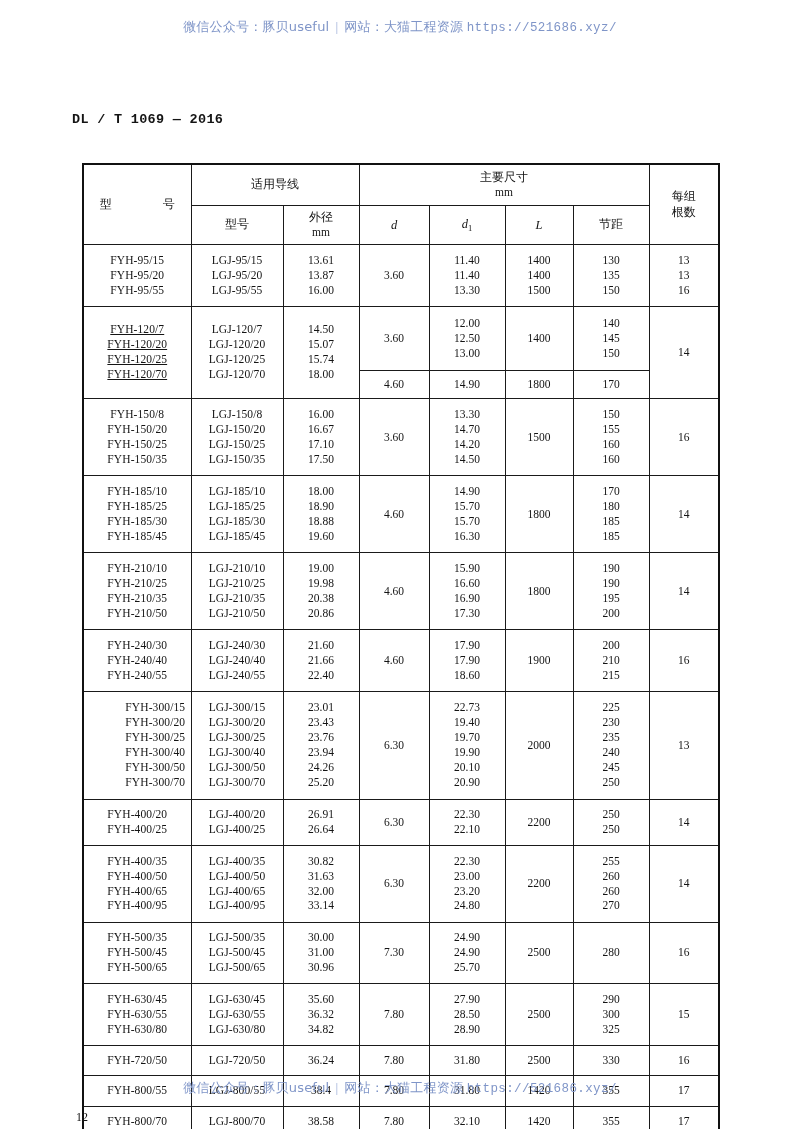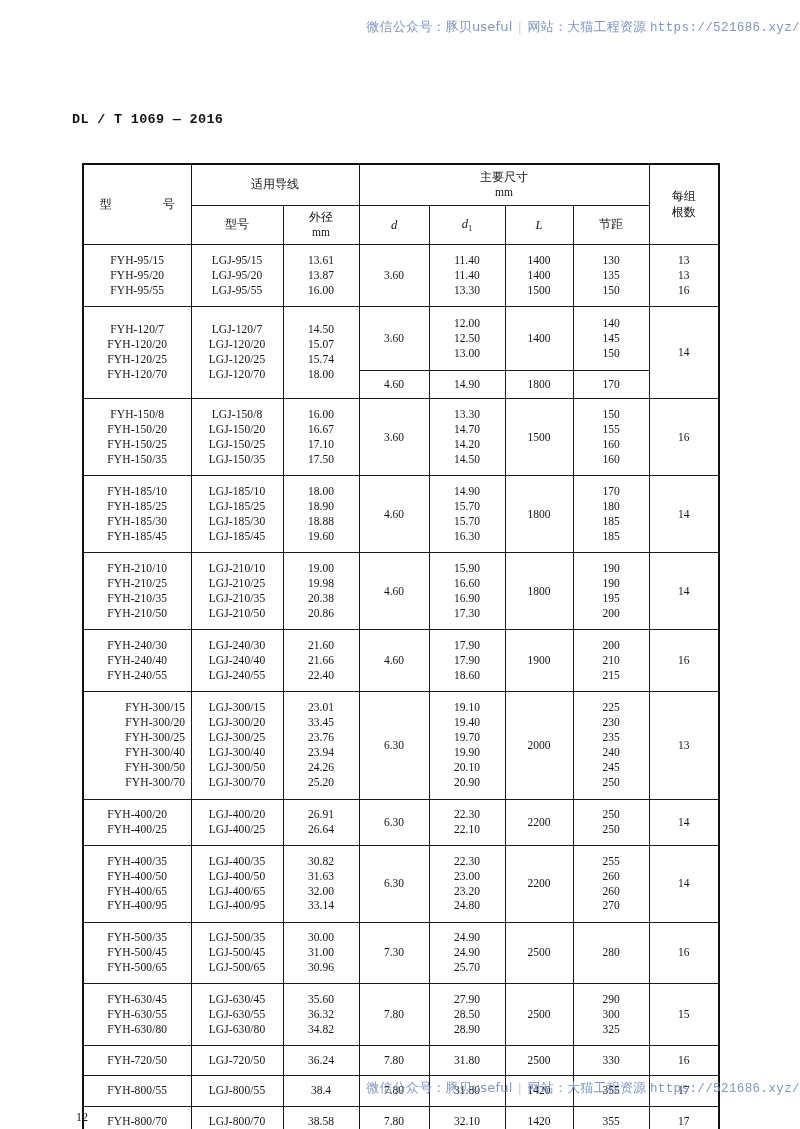--- a/index.html
+++ b/index.html
@@ -21,21 +21,21 @@
     inset: 0;
     width: 800px;
     height: 1129px;
   }
 
   
   .watermark {
     position: absolute;
     left: 0;
     width: 800px;
-    text-align: right;
+    text-align: center;
     color: #7f95c8;
     font-size: 13.5px;
     letter-spacing: 0.2px;
     white-space: nowrap;
     font-family: "Liberation Serif", "DejaVu Serif", serif;
   }
   .watermark .sep {
     color: #9fb0d8;
     padding: 0 6px;
   }
@@ -252,21 +252,21 @@
             </td>
             <td>
               <span class="stack">
                 <span>13</span>
                 <span>13</span>
                 <span>16</span>
               </span>
             </td>
           </tr>
           <tr class="grp-top">
-            <td rowspan="2" style="height: 91.5px;">
+            <td rowspan="2" style="height: 91.5px; text-decoration: underline;">
               <span class="stack model-col">
                 <span>FYH-120/7</span>
                 <span>FYH-120/20</span>
                 <span>FYH-120/25</span>
                 <span>FYH-120/70</span>
               </span>
             </td>
             <td rowspan="2">
               <span class="stack model-col">
                 <span>LGJ-120/7</span>
@@ -575,35 +575,35 @@
                 <span>LGJ-300/20</span>
                 <span>LGJ-300/25</span>
                 <span>LGJ-300/40</span>
                 <span>LGJ-300/50</span>
                 <span>LGJ-300/70</span>
               </span>
             </td>
             <td>
               <span class="stack">
                 <span>23.01</span>
-                <span>33.45</span>
+                <span>23.43</span>
                 <span>23.76</span>
                 <span>23.94</span>
                 <span>24.26</span>
                 <span>25.20</span>
               </span>
             </td>
             <td>
               <span class="stack">
                 <span>6.30</span>
               </span>
             </td>
             <td>
               <span class="stack">
-                <span>19.10</span>
+                <span>22.73</span>
                 <span>19.40</span>
                 <span>19.70</span>
                 <span>19.90</span>
                 <span>20.10</span>
                 <span>20.90</span>
               </span>
             </td>
             <td>
               <span class="stack">
                 <span>2000</span>

